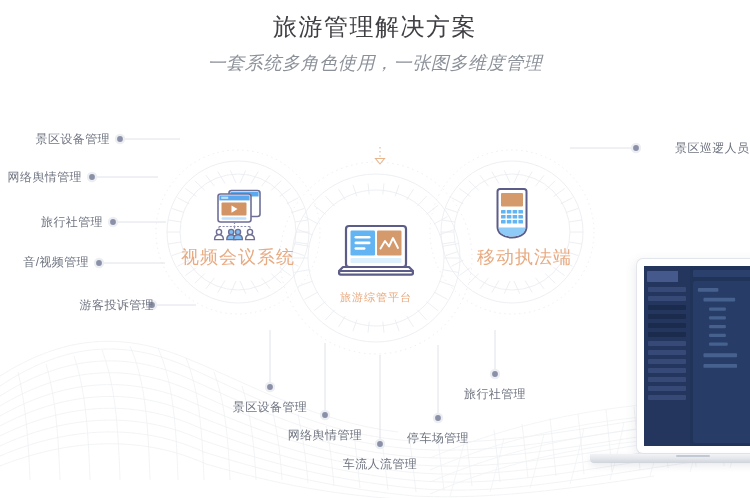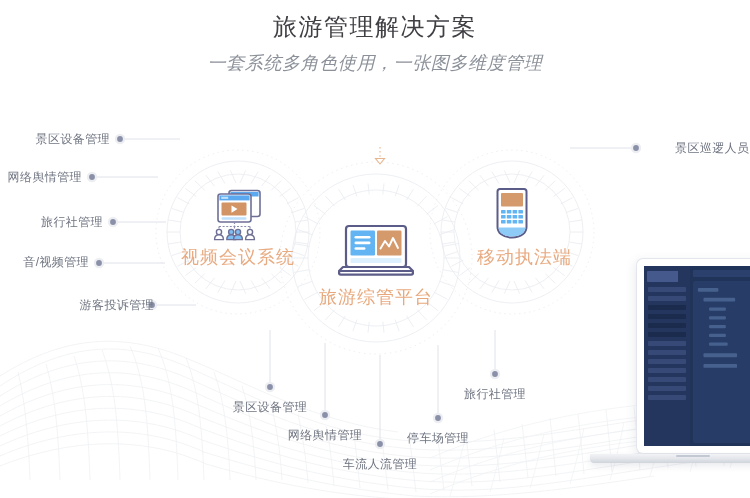--- a/index.html
+++ b/index.html
@@ -28,21 +28,21 @@
   
   .diagram{position:absolute;left:0;top:0;width:750px;height:498px;z-index:2;pointer-events:none;}
 
   
   .node{position:absolute;z-index:6;text-align:center;}
   .node .ic{display:block;margin:0 auto;}
   .node .cap{
     margin-top:6px;font-size:18px;line-height:18px;
     color:#e8ab82;letter-spacing:1px;white-space:nowrap;
   }
-  .node.center .cap{font-size:18px;color:#e8a87c;}
+  .node.center .cap{font-size:11px;color:#e8a87c;}
 
   
   .authbox{
     position:absolute;left:330px;top:115px;width:102px;height:27px;z-index:7;
   }
   .authbox .frame{position:absolute;inset:0;}
   .authbox .txt{
     position:absolute;inset:0;display:flex;align-items:center;justify-content:center;
     font-size:13.5px;color:#e8a165;letter-spacing:1.3px;white-space:nowrap;
   }

